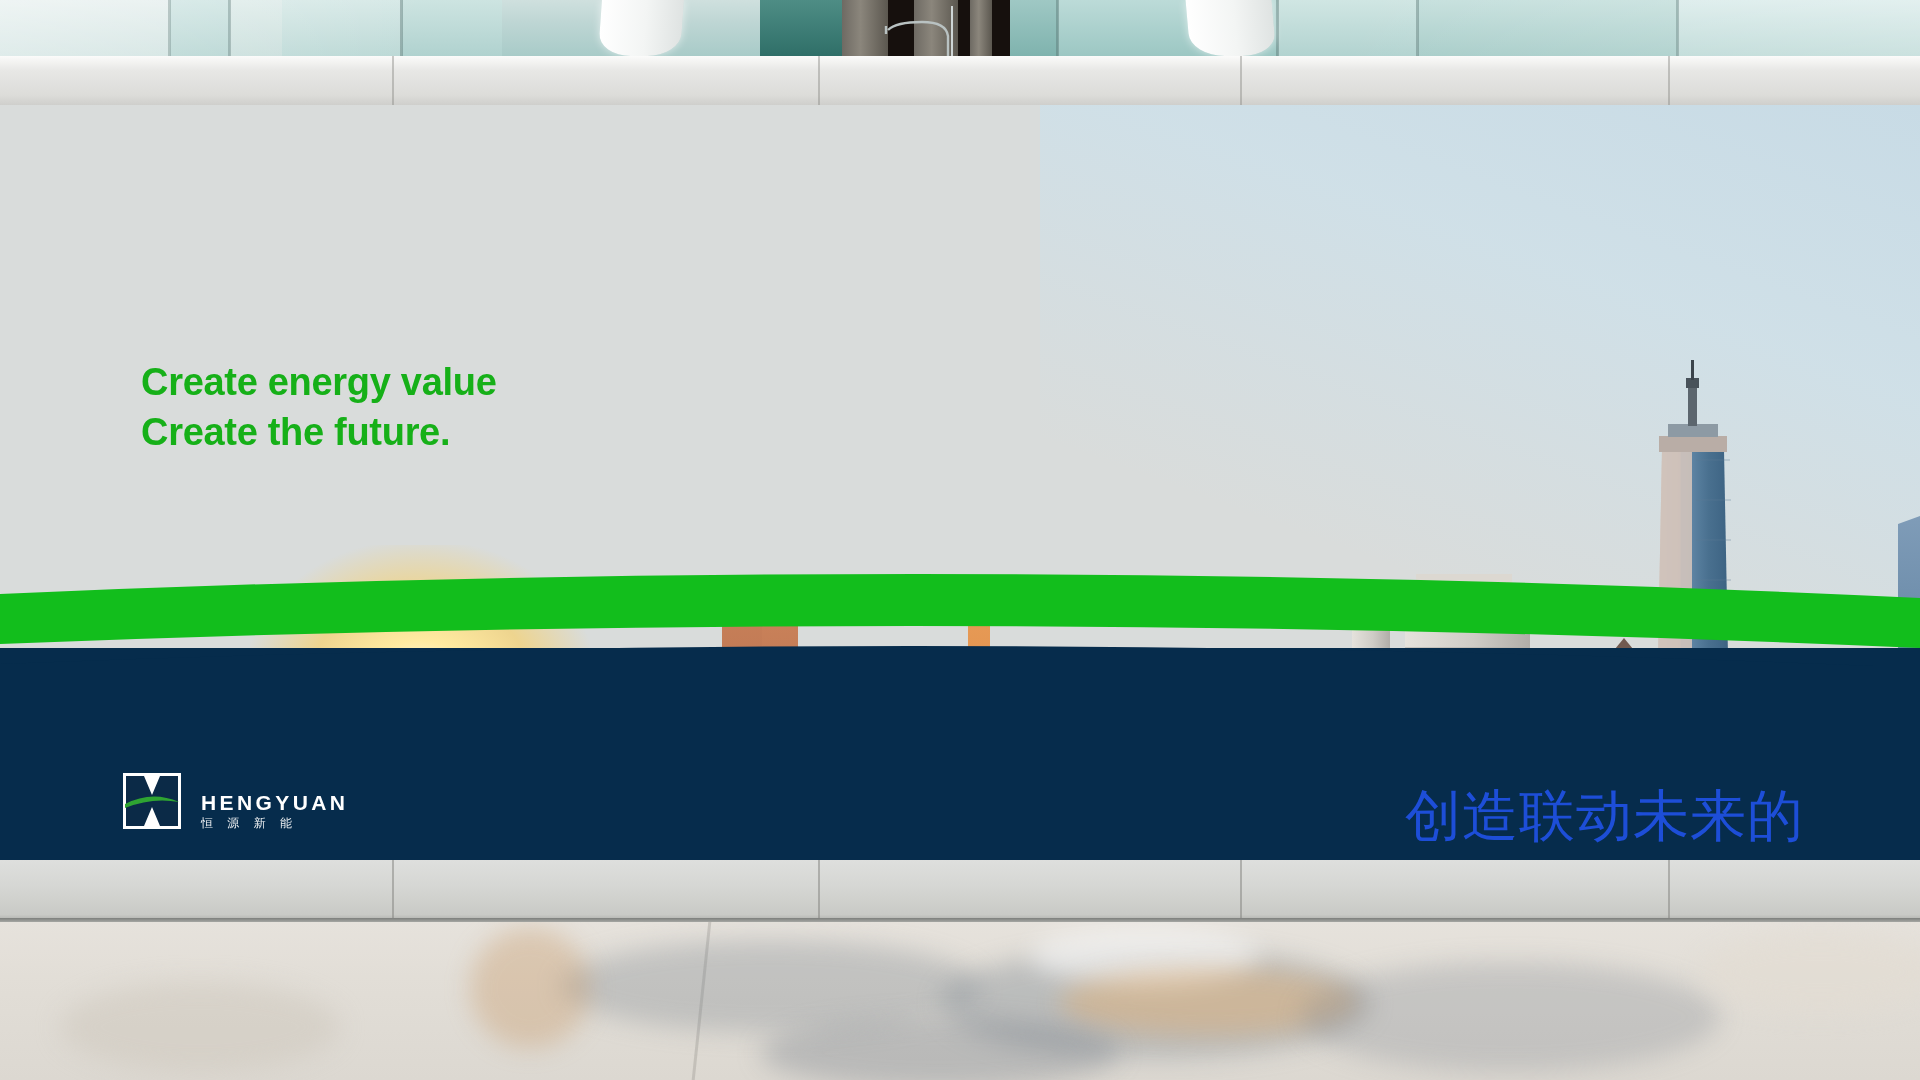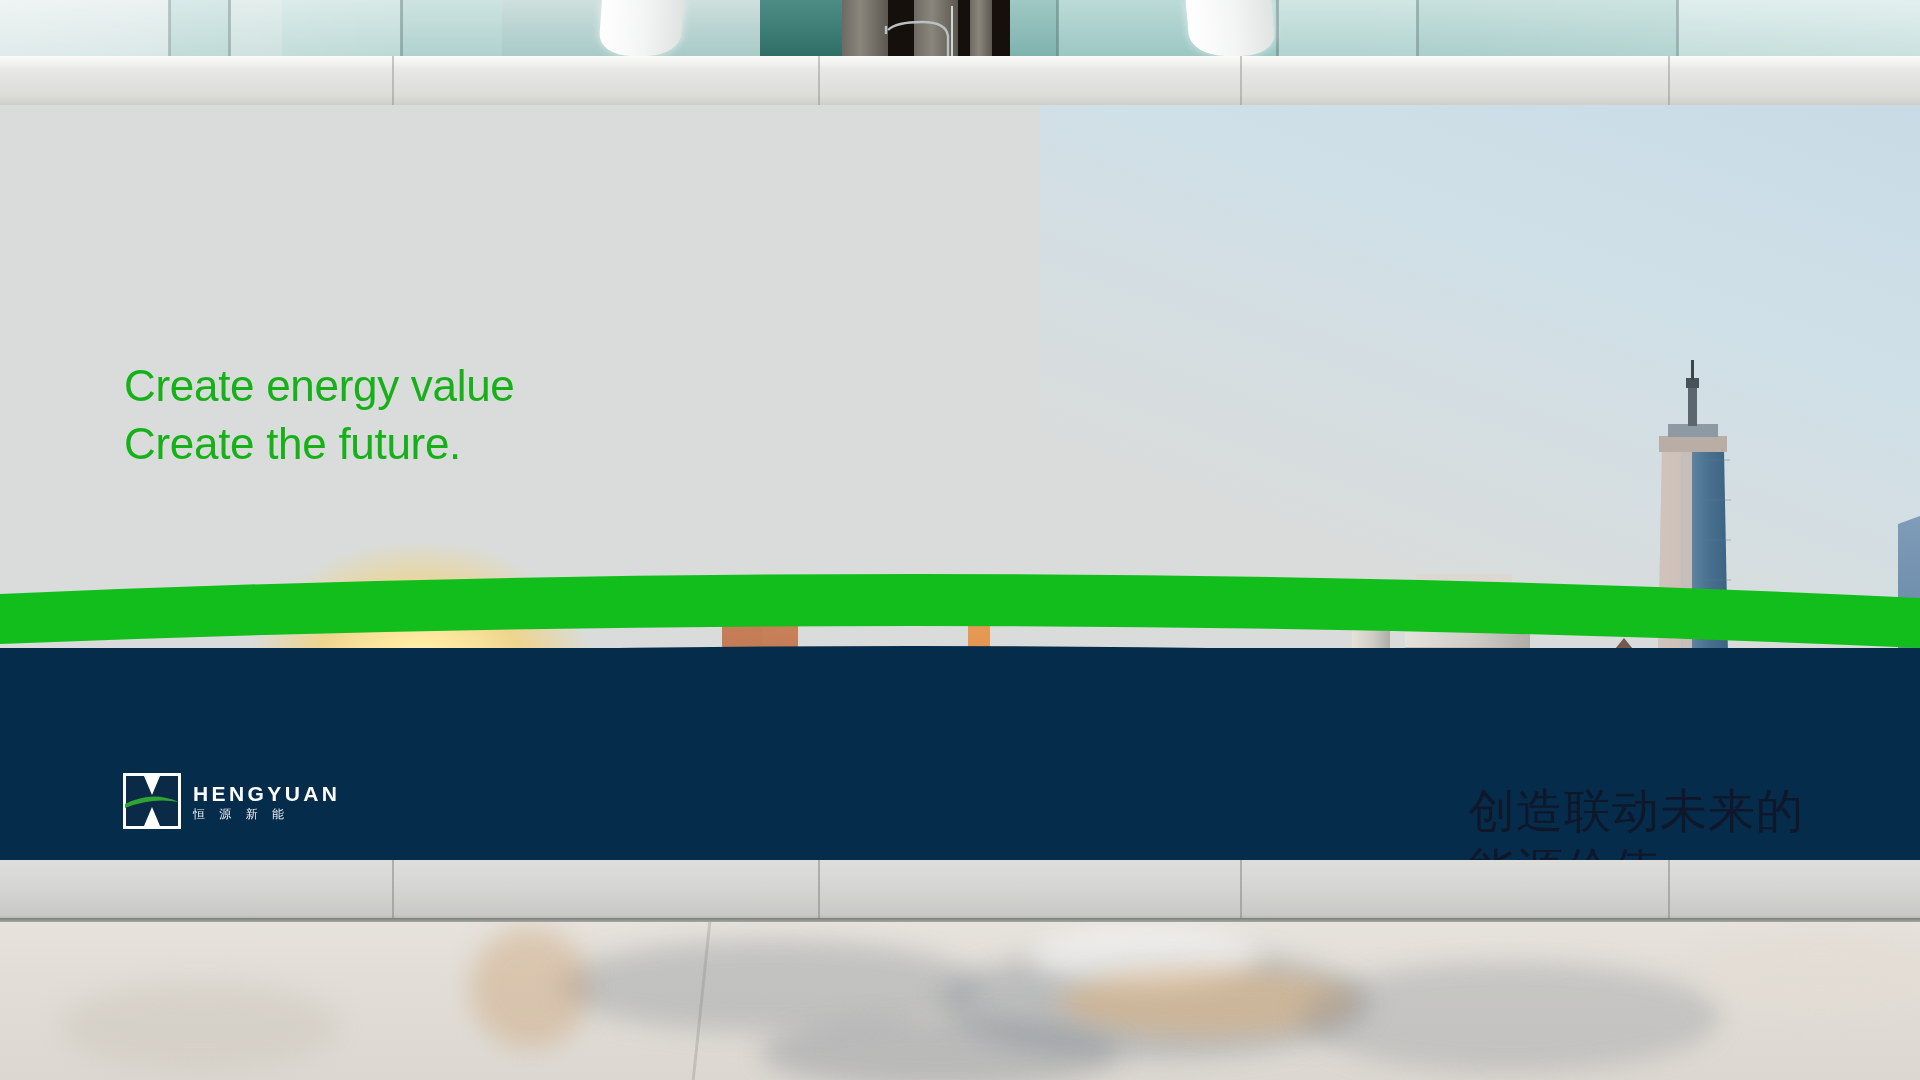--- a/index.html
+++ b/index.html
@@ -56,33 +56,33 @@
   
   .skyline{position:absolute;left:0;bottom:0;width:1920px;height:560px;}
 
   
   .green-band{position:absolute;left:0;bottom:212px;width:1920px;height:80px;}
 
   
   .navy-panel{position:absolute;left:0;bottom:0;width:1920px;height:212px;background:#062c4c;}
 
   
-  .logo-wrap{position:absolute;left:123px;top:668px;display:flex;align-items:center;gap:12px;z-index:5;}
+  .logo-wrap{position:absolute;left:123px;top:668px;display:flex;align-items:flex-end;gap:20px;z-index:5;}
   .logo-mark{position:relative;width:58px;height:56px;background:#ffffff;}
   .logo-text{display:flex;flex-direction:column;gap:4px;}
   .logo-en{color:#ffffff;font-size:21px;font-weight:700;letter-spacing:3.4px;line-height:1;}
   .logo-cn{color:#ffffff;font-size:12px;font-weight:500;letter-spacing:5.5px;line-height:1;opacity:.93;}
 
   
   .headline{position:absolute;left:124px;top:252px;z-index:6;}
-  .headline div{color:#16b018;font-size:44px;font-weight:400;line-height:1.32;letter-spacing:-.3px;white-space:nowrap;}
+  .headline div{color:#16b018;font-size:38px;font-weight:700;line-height:1.32;letter-spacing:-.3px;white-space:nowrap;margin-left:17px;}
 
   
   .slogan{position:absolute;right:116px;top:676px;z-index:6;text-align:left;}
-  .slogan div{color:#0f172a;font-size:47px;font-weight:400;line-height:1.26;letter-spacing:1px;white-space:nowrap;}
+  .slogan div{color:#1d4ed8;font-size:56px;font-weight:400;line-height:1.26;letter-spacing:1px;white-space:nowrap;}
 
   
   .floor-ledge{position:absolute;left:0;top:860px;width:1920px;height:62px;
     background:linear-gradient(180deg,#dedfdd 0%,#d5d6d3 45%,#c9cac6 88%,#a9aaa5 100%);}
   .floor-ledge-seam{position:absolute;top:860px;height:62px;width:2px;background:rgba(130,130,126,.5);}
   .floor-shadow{position:absolute;left:0;top:918px;width:1920px;height:6px;
     background:linear-gradient(180deg,#7d7f7c,#b9bab6);}
   .floor{position:absolute;left:0;top:922px;width:1920px;height:158px;overflow:hidden;
     background:linear-gradient(180deg,#e6e2dc 0%,#e2ded7 35%,#dcd8d1 100%);}
   .floor-slab-line{position:absolute;top:0;width:3px;height:158px;background:rgba(150,147,140,.35);}

